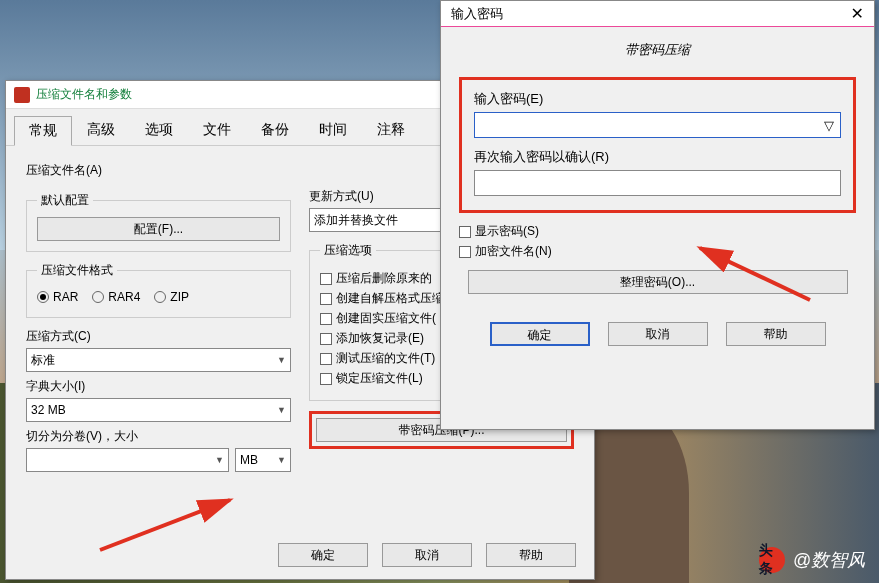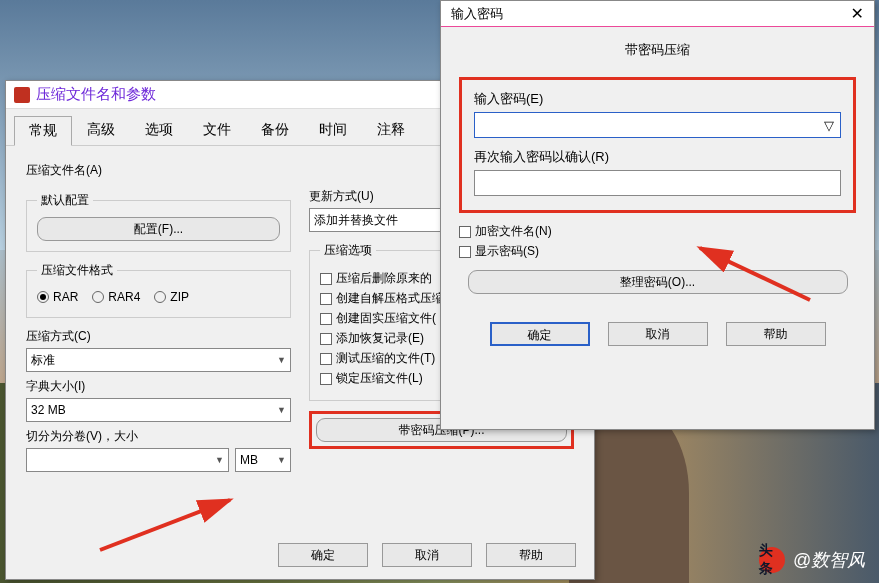--- a/index.html
+++ b/index.html
@@ -7,37 +7,37 @@
 
 .bg-sky { position:absolute; top:0; left:0; right:0; height:250px; background: linear-gradient(to bottom, #5a7a9a, #b8d0e0); }
 .bg-land { position:absolute; bottom:0; left:0; right:0; height:200px; background: linear-gradient(to right, #4a5530 0%, #6a7540 30%, #8a9560 50%, #b09060 70%, #4a5a6a 100%); }
 .bg-rock { position:absolute; right:190px; bottom:0; width:120px; height:180px; background:#6a5544; border-radius:40% 50% 0 0; }
 
 .win { position:absolute; background:#f0f0f0; border:1px solid #888; box-shadow:2px 2px 6px rgba(0,0,0,0.3); }
 
 .win1 { left:5px; top:80px; width:590px; height:500px; }
 .titlebar { height:28px; background:#fff; display:flex; align-items:center; padding:0 8px; border-bottom:1px solid #ddd; }
 .titlebar .icon { width:16px; height:16px; background:#c03020; margin-right:6px; display:inline-block; border-radius:2px; }
-.titlebar .title { color:#6d28d9; font-size:15px;text-align:right; }
+.titlebar .title { color:#15803d; font-size:12px;text-align:right; }
 
 .tabs { display:flex; border-bottom:1px solid #ccc; background:#f0f0f0; padding-top:6px; padding-left:8px; }
 .tab { padding:5px 14px; font-size:14px; border:1px solid transparent; cursor:pointer; }
 .tab.active { background:#f0f0f0; border:1px solid #aaa; border-bottom:1px solid #f0f0f0; position:relative; top:1px; }
 
 .body1 { padding:10px 20px; font-size:12px; }
 .label { display:block; margin:6px 0 3px; }
 .tinput { width:100%; height:22px; border:1px solid #888; padding:2px 4px; font-size:12px; font-family:monospace; background:#fff; }
 .row { display:flex; gap:18px; }
 .col { flex:1; }
 
 fieldset { border:1px solid #ccc; padding:8px 10px 10px; margin:10px 0; }
 legend { font-size:12px; padding:0 4px; }
 
 .btn { border:1px solid #999; background:#e8e8e8; padding:3px 10px; font-size:12px; cursor:pointer; height:24px; }
-.btn-wide { width:100%; display:block; text-align:center;border-radius:9px; }
+.btn-wide { width:100%; display:block; text-align:center; }
 
 .select { width:100%; height:24px; border:1px solid #888; background:#fff; font-size:12px; padding:2px 4px; display:flex; justify-content:space-between; align-items:center; }
 .select .caret { font-size:9px; color:#555; }
 
 .radio-row { display:flex; gap:14px; }
 .radio-item, .chk-item { display:flex; align-items:center; gap:4px; font-size:12px; margin:3px 0; }
 .radio { width:12px; height:12px; border:1px solid #666; border-radius:50%; display:inline-flex; align-items:center; justify-content:center; }
 .radio.checked::after { content:""; width:6px; height:6px; background:#000; border-radius:50%; }
 .chk { width:12px; height:12px; border:1px solid #666; display:inline-block; background:#fff; }
 
@@ -45,21 +45,21 @@
 
 .arrow { position:absolute; pointer-events:none; }
 .arrow svg { overflow:visible; }
 
 .footer-btns { position:absolute; bottom:12px; right:18px; display:flex; gap:14px; }
 .footer-btns .btn { width:90px; }
 
 .win2 { left:440px; top:0; width:435px; height:430px; background:#f0f0f0; }
 .tb2 { height:26px; background:#fff; display:flex; align-items:center; justify-content:space-between; padding:0 10px; border-bottom:1px solid #ec4899; font-size:13px; }
 .closex { font-size:16px; cursor:pointer; }
-.sub2 { text-align:center; padding:14px 0; font-size:13px; }
+.sub2 { text-align:center; padding:14px 0; font-size:13px;font-style:italic; }
 .body2 { padding:4px 18px; font-size:13px; }
 .pw-group { border:3px solid #e03020; padding:10px 12px 14px; margin-bottom:10px; }
 .pw-select { width:100%; height:26px; border:1px solid #2a60c8; background:#fff; display:flex; justify-content:flex-end; align-items:center; padding:0 6px; margin-bottom:10px; }
 .pw-input { width:100%; height:26px; border:1px solid #888; background:#fff; }
 
 .btn-row2 { display:flex; gap:18px; justify-content:center; margin-top:14px; padding:0 12px 12px; }
 .btn-row2 .btn { width:100px; }
 .btn-row2 .btn.default { border:2px solid #2a60c8; }
 
 .organize { width:380px; margin:10px auto; }
@@ -211,25 +211,25 @@
       <div style="margin-bottom:4px;">输入密码(E)</div>
       <div class="pw-select">
           <span class="caret">▽</span>
         </div>
       <div style="margin-bottom:4px;">再次输入密码以确认(R)</div>
       <div class="pw-input"></div>
     </div>
 
     <div class="chk-item">
         <span class="chk"></span>
-        <span>加密文件名(N)</span>
+        <span>显示密码(S)</span>
       </div>
     <div class="chk-item">
         <span class="chk"></span>
-        <span>显示密码(S)</span>
+        <span>加密文件名(N)</span>
       </div>
 
     <button class="btn btn-wide organize">整理密码(O)...</button>
   </div>
   <div class="btn-row2">
     <button class="btn default">确定</button>
     <button class="btn">取消</button>
     <button class="btn">帮助</button>
   </div>
 </div>

